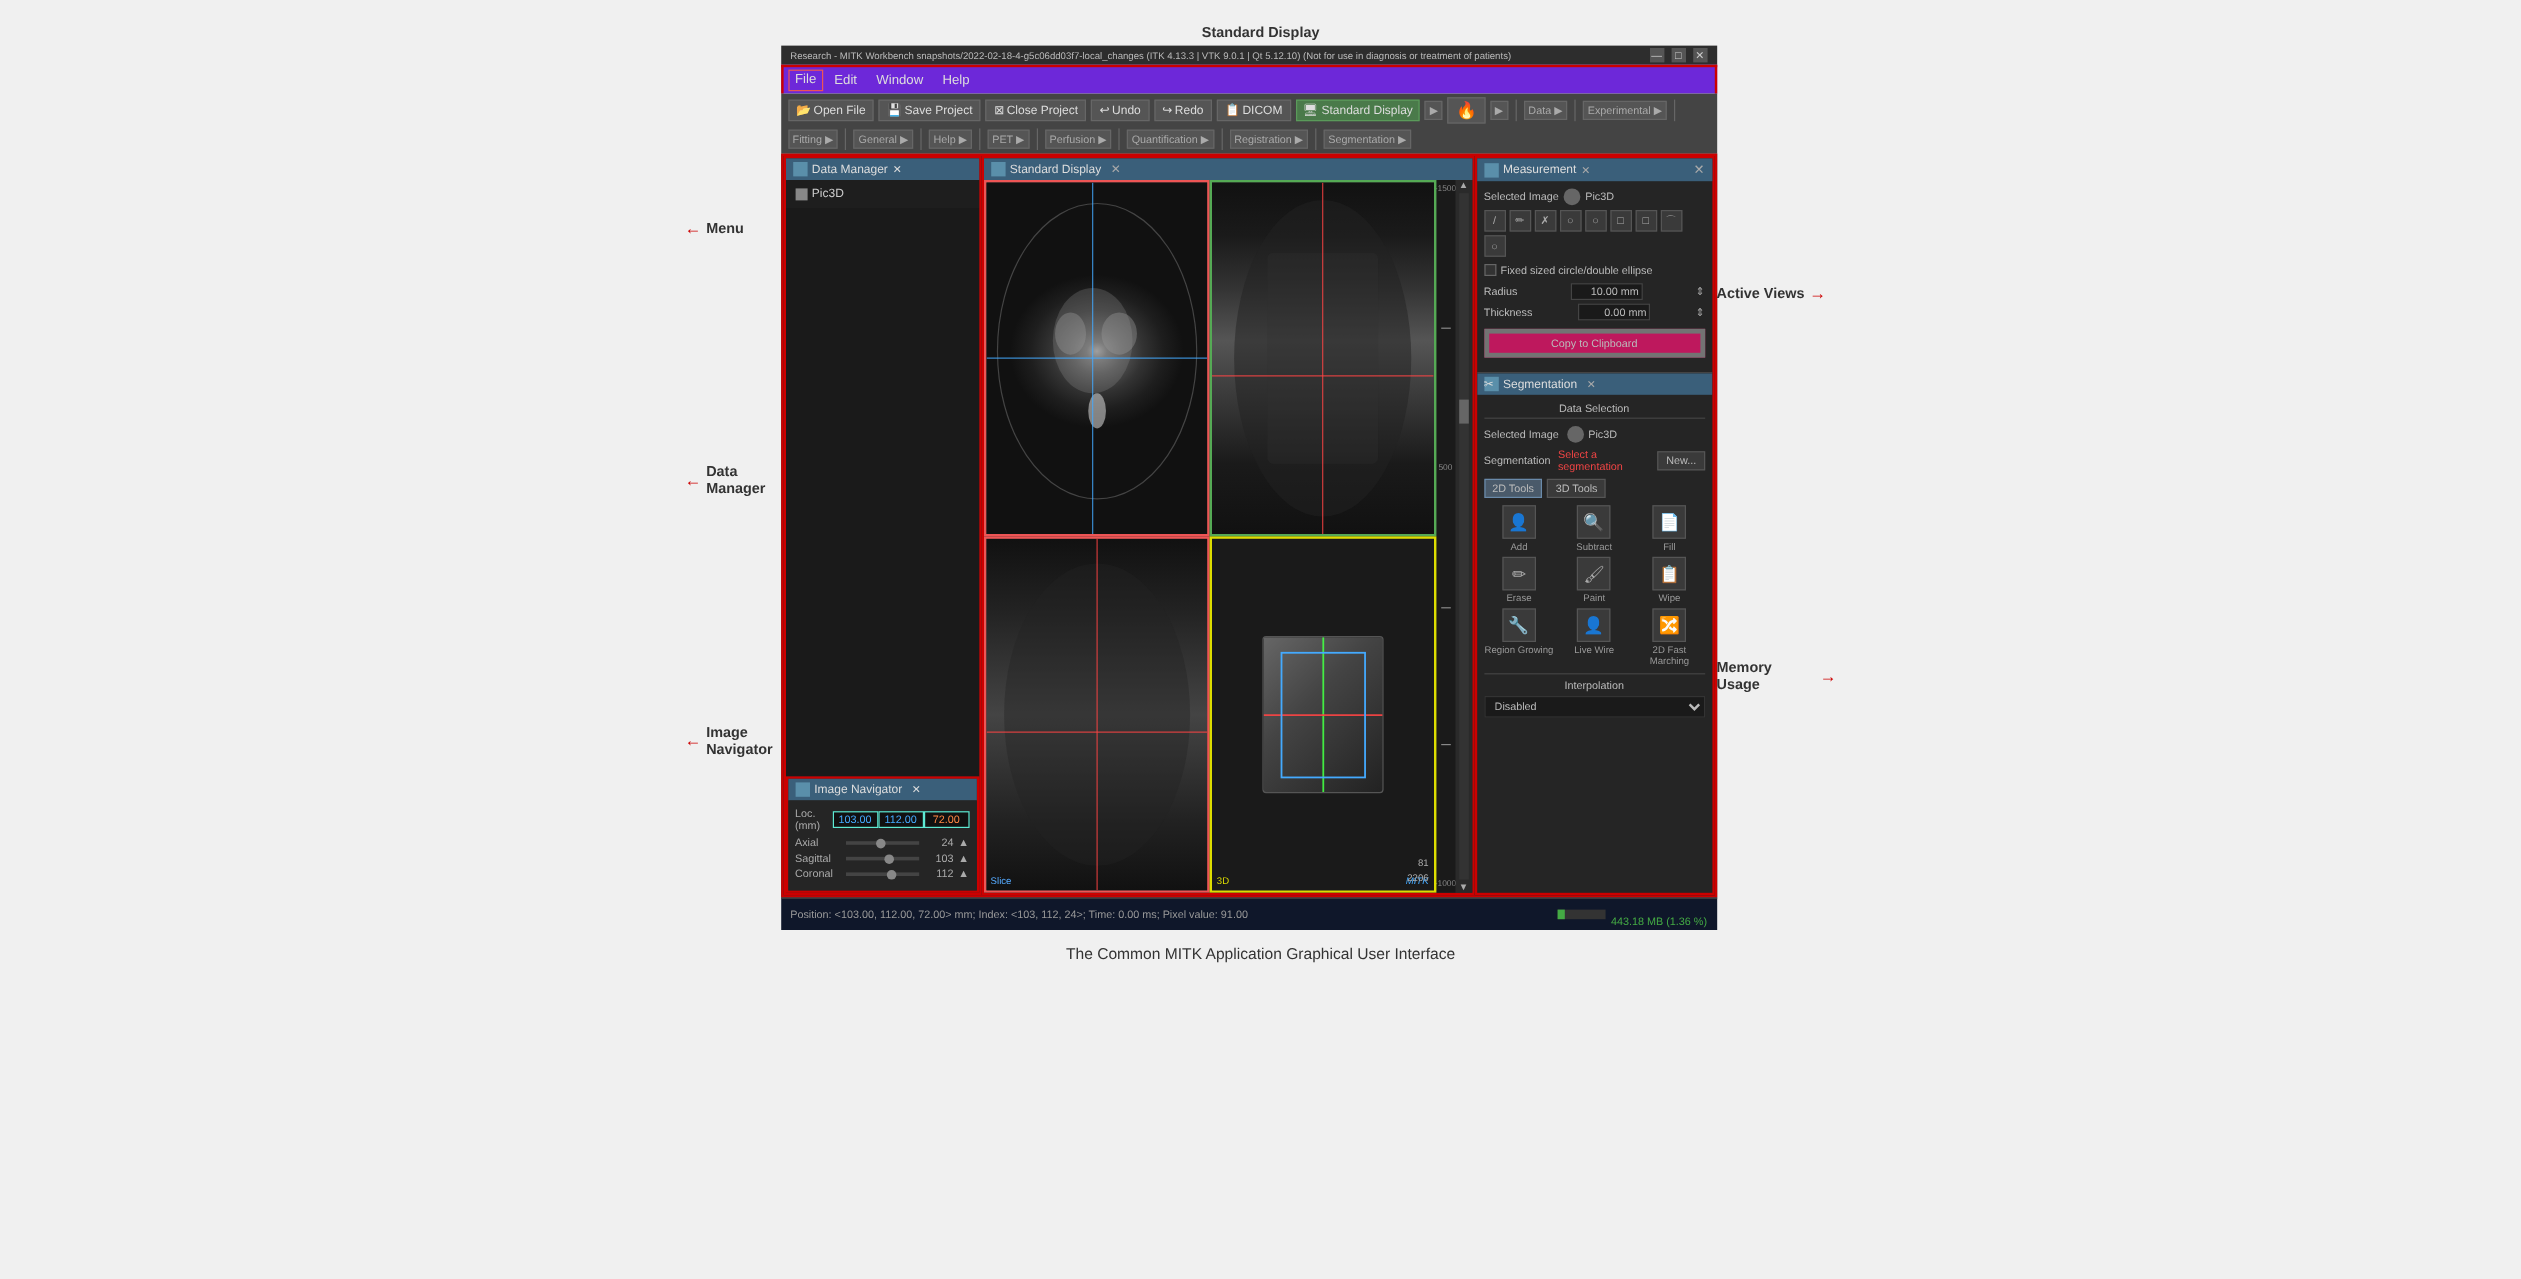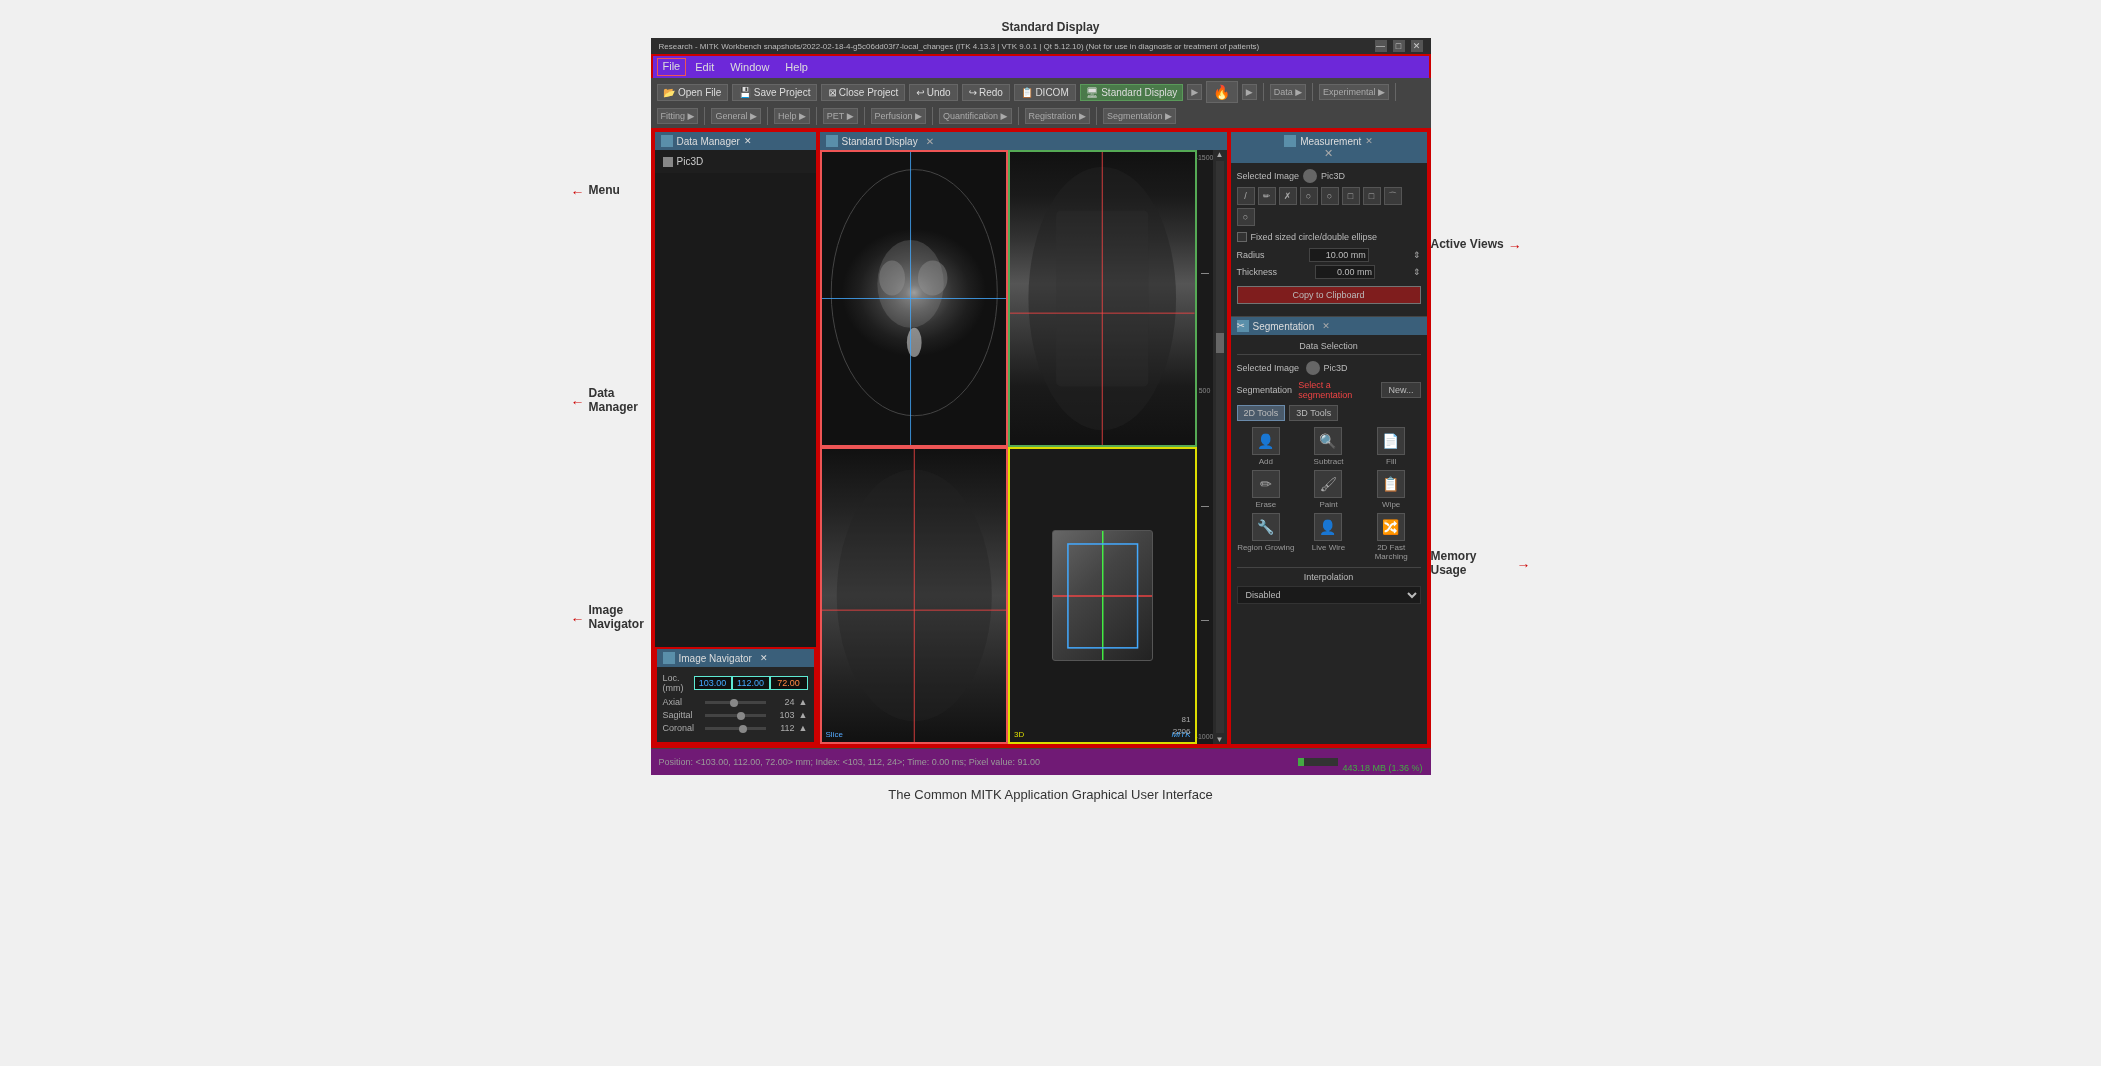--- a/index.html
+++ b/index.html
@@ -300,21 +300,20 @@
       padding-bottom: 6px;
     }
     .meas-header {
       background: #3a5f7a;
       padding: 3px 6px;
       font-size: 10px;
       color: #ddd;
       display: flex;
       align-items: center;
       justify-content: space-between;
-      flex-direction: column;
     }
     .meas-close {
       color: #aaa;
       cursor: pointer;
       font-size: 11px;
     }
     .meas-content {
       padding: 6px;
     }
     .meas-row {
@@ -372,22 +371,22 @@
     .meas-input {
       background: #1a1a1a;
       border: 1px solid #444;
       color: #bbb;
       font-size: 9px;
       width: 60px;
       padding: 1px 2px;
       text-align: right;
     }
     .meas-copy-btn {
-      background: #7f1d1d;
-      border: 1px solid #737373;
+      background: #be185d;
+      border: 4px solid #737373;
       color: #bbb;
       padding: 3px 6px;
       font-size: 9px;
       cursor: pointer;
       width: 100%;
       margin-top: 4px;
       text-align: center;
     }
 
     
@@ -493,21 +492,21 @@
       background: #1a1a1a;
       border: 1px solid #333;
       color: #bbb;
       padding: 2px 4px;
       font-size: 9px;
       width: 100%;
     }
 
     
     .status-bar {
-      background: #701a75;
+      background: #0f172a;
       border-top: 1px solid #444;
       padding: 2px 8px;
       font-size: 9px;
       color: #999;
       display: flex;
       justify-content: space-between;
       align-items: center;
     }
     .memory-usage {
       display: flex;

